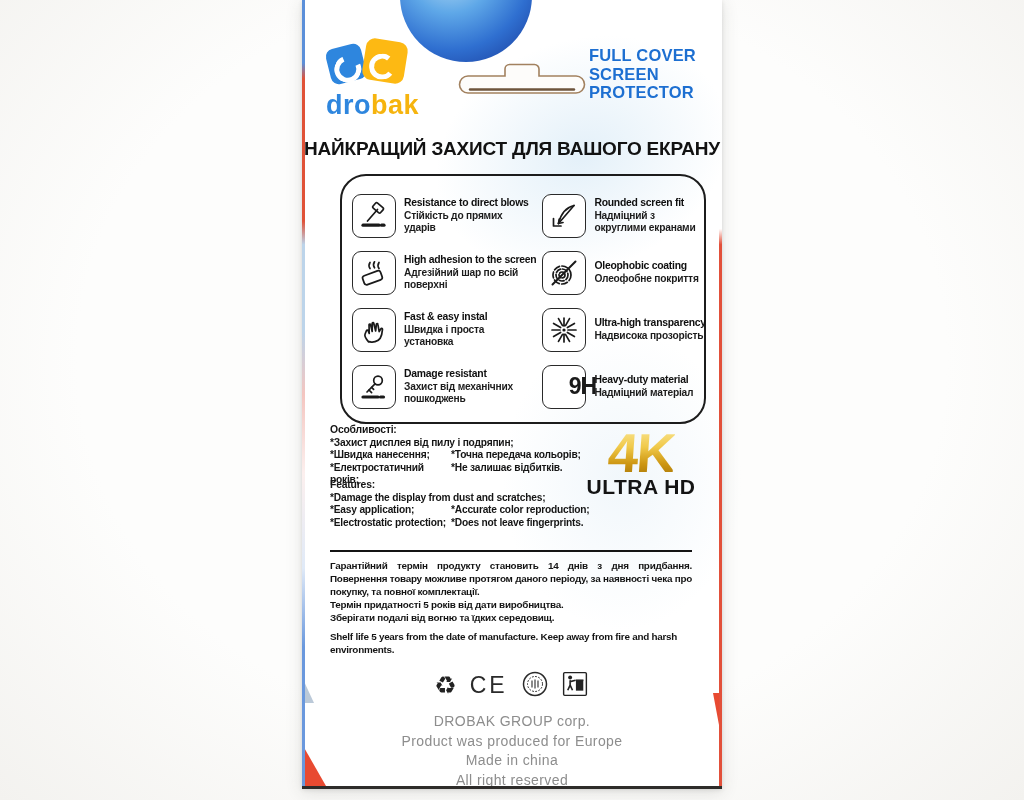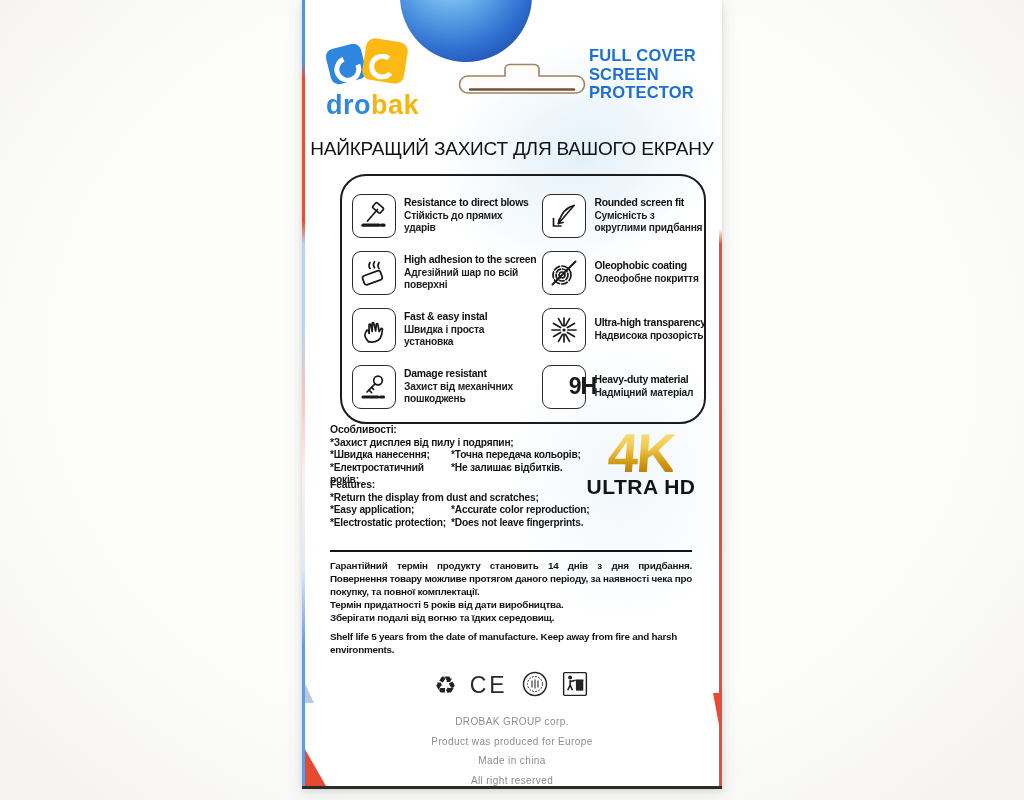--- a/index.html
+++ b/index.html
@@ -38,21 +38,21 @@
     background:#fdb913;transform:rotate(9deg);}
   .sqB .ring{position:absolute;left:5px;top:10px;width:17px;height:17px;border:5px solid #fff;
     border-radius:50%;border-top-color:transparent;transform:rotate(35deg);}
   .sqY .ring{position:absolute;left:6px;top:14px;width:16px;height:16px;border:5px solid #fff;
     border-radius:50%;border-right-color:transparent;transform:rotate(-15deg);}
   .brandword{position:absolute;left:0px;top:52px;font-size:27px;font-weight:700;letter-spacing:.5px;}
   .brandword .b1{color:#2e86de;} .brandword .b2{color:#f6b40e;}
   .ptype{position:absolute;right:26px;top:46px;text-align:left;color:#1d6fd1;
     font-size:16.5px;font-weight:700;line-height:18.5px;letter-spacing:.2px;}
   .tagline{position:absolute;left:0;top:138px;width:100%;text-align:center;color:#121212;
-    font-size:19px;font-weight:400;letter-spacing:-.2px;}
+    font-size:19px;font-weight:700;letter-spacing:-.2px;}
   
   .panel{position:absolute;left:38px;top:174px;width:366px;height:250px;border:2.2px solid #1c1c1c;
     border-radius:26px;box-sizing:border-box;padding:11px 4px 9px 10px;
     display:grid;grid-template-columns:1fr 1fr;grid-auto-rows:57px;column-gap:6px;row-gap:0;}
   .cell{display:flex;align-items:center;}
   .ibox{width:44px;height:44px;border:1.7px solid #2a2a2a;border-radius:9px;box-sizing:border-box;
     display:flex;align-items:center;justify-content:center;flex-shrink:0;background:#fff;}
   .ctext{margin-left:8px;}
   .fe{font-size:10.4px;font-weight:700;color:#0f0f0f;letter-spacing:-.25px;white-space:nowrap;margin-bottom:2px;}
   .fu{font-size:10.2px;font-weight:700;color:#1c1c1c;letter-spacing:-.2px;line-height:11.8px;max-width:118px;}
@@ -74,21 +74,21 @@
   .divider{height:2.4px;background:#141414;margin-bottom:8px;}
   .wtxt{font-size:9.9px;font-weight:600;color:#141414;letter-spacing:-.25px;line-height:12.8px;}
   .wtxt .just{text-align:justify;}
   .wgap{height:7px;}
   .comply{display:flex;justify-content:center;align-items:center;gap:13px;margin-top:14px;height:30px;}
   .recy{font-family:"DejaVu Sans",sans-serif;font-size:25px;color:#222;line-height:26px;}
   .cemark{font-size:23px;font-weight:400;color:#2a2a2a;letter-spacing:3px;
     font-family:"Liberation Sans",sans-serif;transform:scaleY(1.05);}
   
   .footer{position:absolute;left:0;top:712px;width:100%;text-align:center;color:#8d8d8d;
-    font-size:10px;line-height:19.5px;letter-spacing:.4px;font-weight:400;}
+    font-size:14px;line-height:19.5px;letter-spacing:.4px;font-weight:400;}
 </style>
 </head>
 <body>
 
 <div class="stage">
  <div class="pkg">
   <div class="swoosh sw1"></div>
   <div class="swoosh sw2"></div>
   <div class="edgeL"></div>
   <div class="edgeR"></div>
@@ -147,21 +147,21 @@
         <div class="ibox">
           <svg class="ic" width="30" height="30" viewBox="0 0 30 30">
             <path d="M25 4.5 L9.5 22.5"></path>
                 <path d="M25 4.5 Q13 7.5 9.5 22.5"></path>
             <path d="M9.5 22.5 l4.5 -1 M9.5 22.5 l.8 -4.5"></path>
             <path d="M4.5 17.5 v7.5 h7.5"></path>
           </svg>
         </div>
         <div class="ctext">
               <div class="fe">Rounded screen fit</div>
-        <div class="fu">Сумісність з округлими придбання</div>
+        <div class="fu">Надміцний з округлими екранами</div>
             </div>
       </div>
 
       <div class="cell">
         <div class="ibox">
           <svg class="ic" width="30" height="30" viewBox="0 0 30 30">
             <rect x="4" y="15" width="19" height="9.5" rx="2.5" transform="rotate(-20 13.5 20)"></rect>
             <path d="M11 4.5 q-2 3 0 6"></path>
                 <path d="M15.5 3.8 q-2 3 0 6"></path>
                 <path d="M20 4.5 q-2 3 0 6"></path>
@@ -246,21 +246,21 @@
       <div class="pairs">
         <span>*Швидка нанесення;</span>
         <span>*Точна передача кольорів;</span>
         <span>*Електростатичний років;</span>
         <span>*Не залишає відбитків.</span>
       </div>
     </div>
 
     <div class="list listen">
       <div class="lt">Features:</div>
-      <div>*Return the display from dust and scratches;</div>
+      <div>*Damage the display from dust and scratches;</div>
       <div class="pairs">
         <span>*Easy application;</span>
         <span>*Accurate color reproduction;</span>
         <span>*Electrostatic protection;</span>
         <span>*Does not leave fingerprints.</span>
       </div>
     </div>
 
     <div class="uhd">
       <div class="k4">4K</div>

